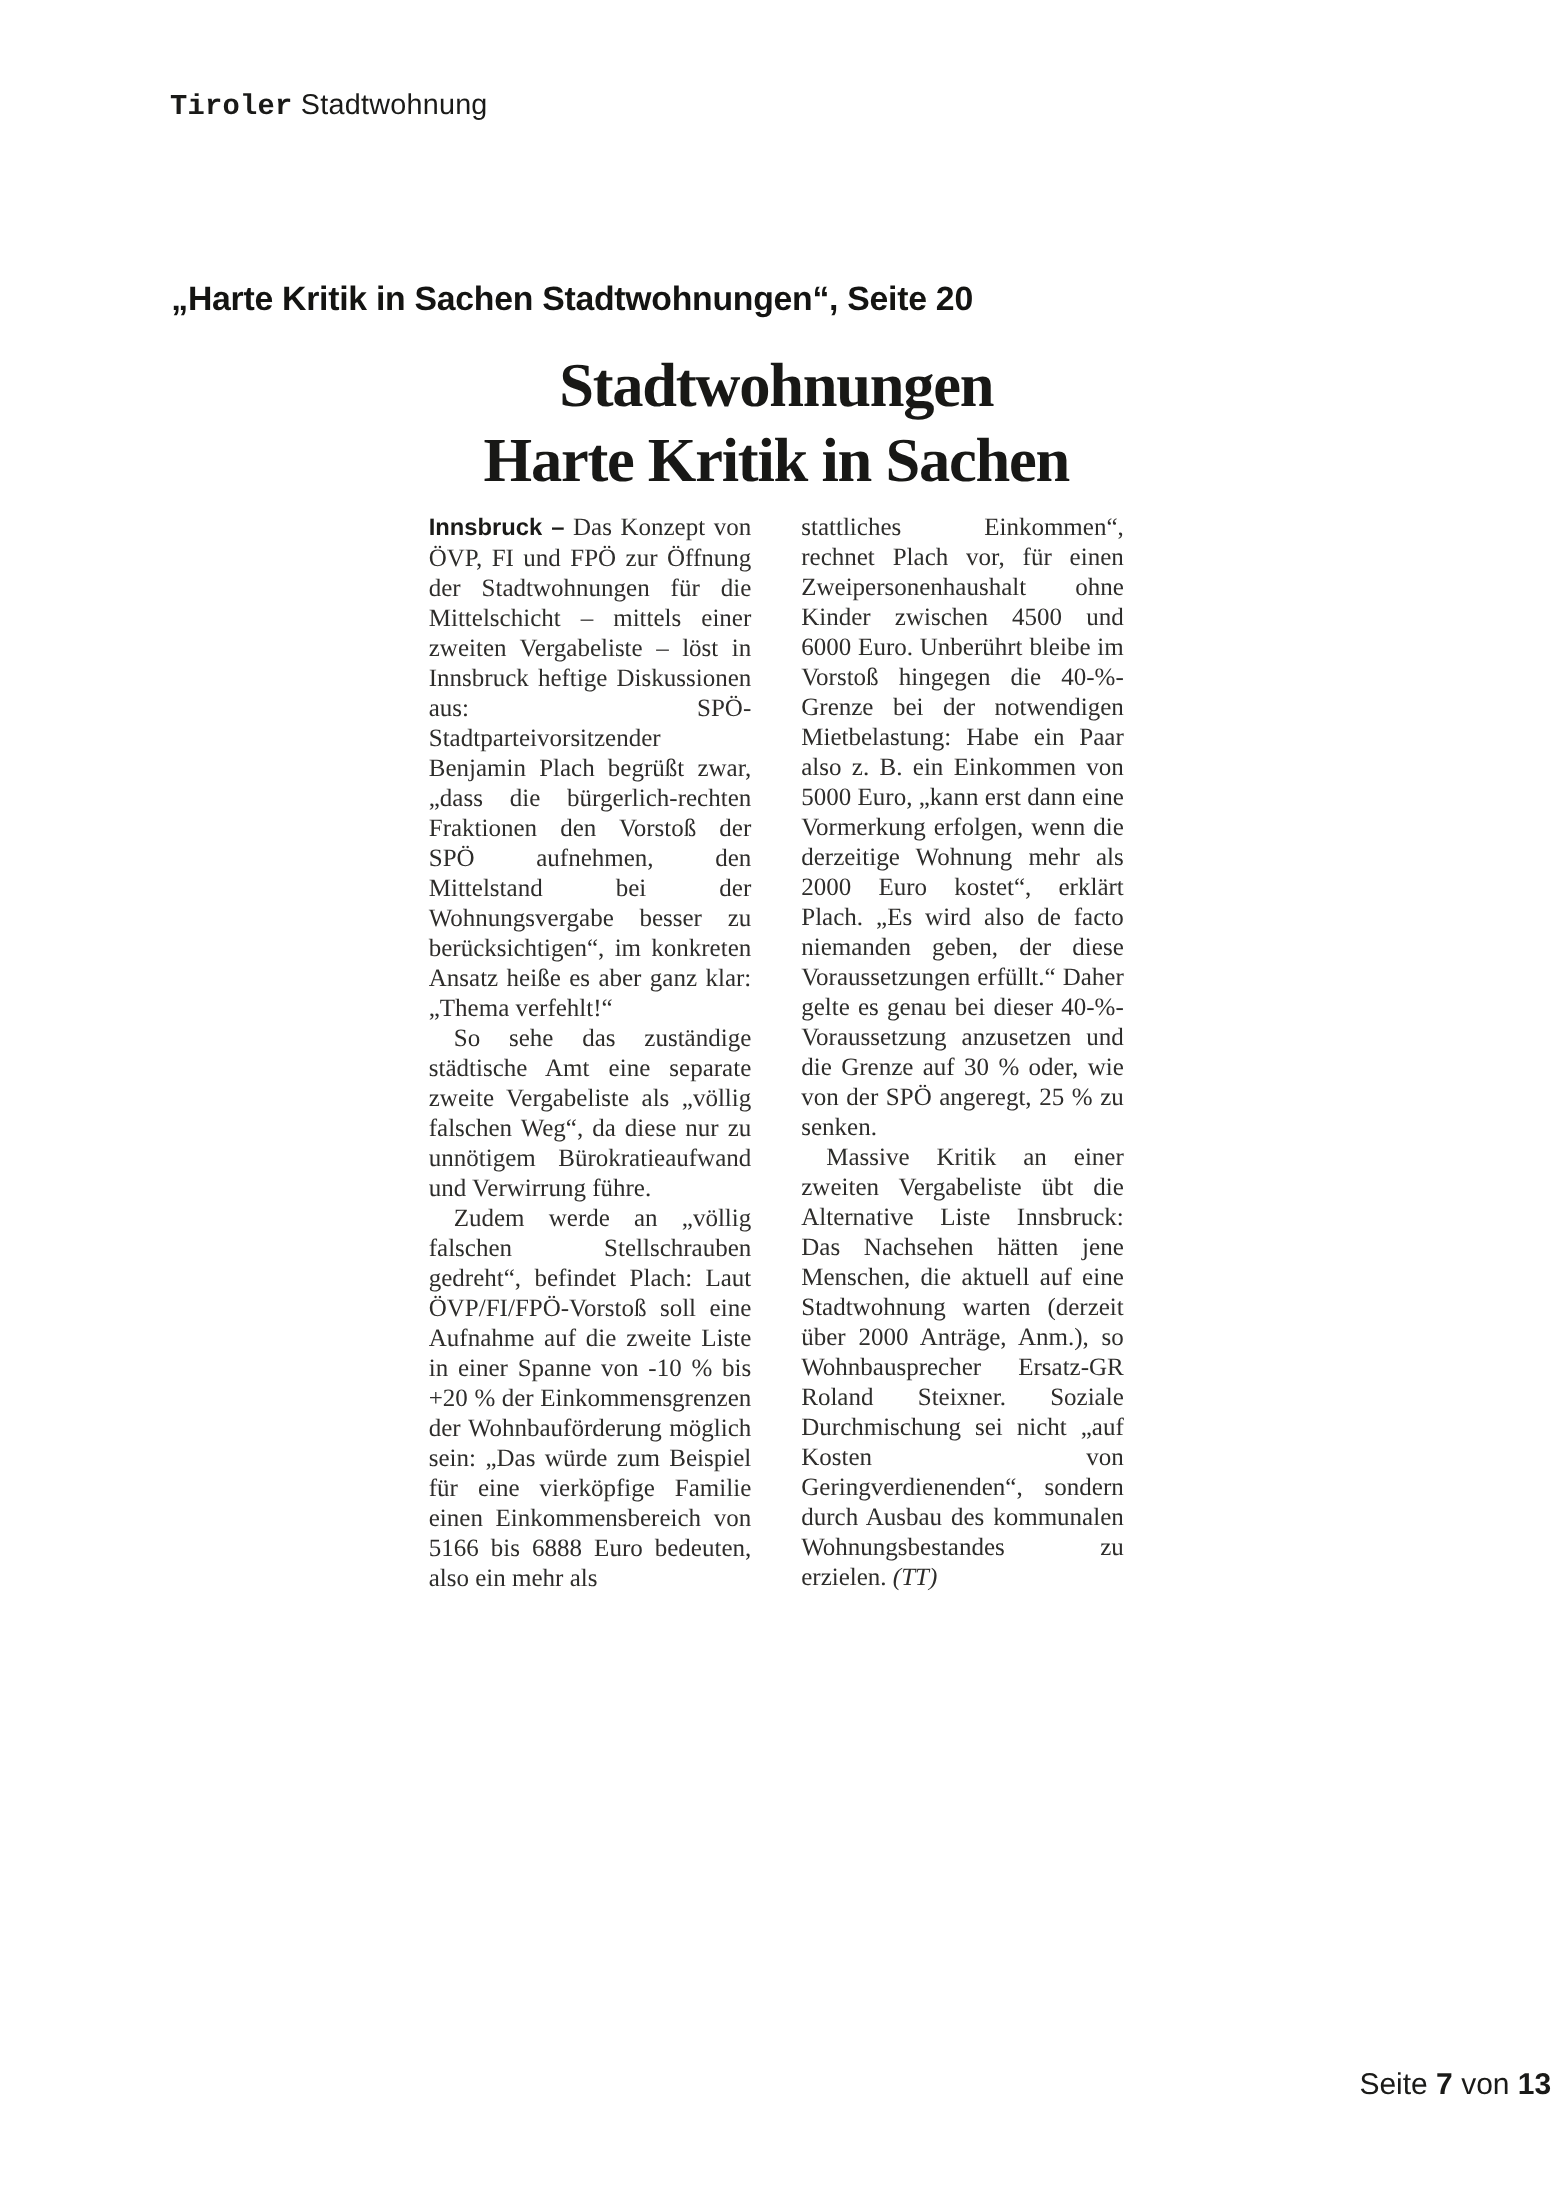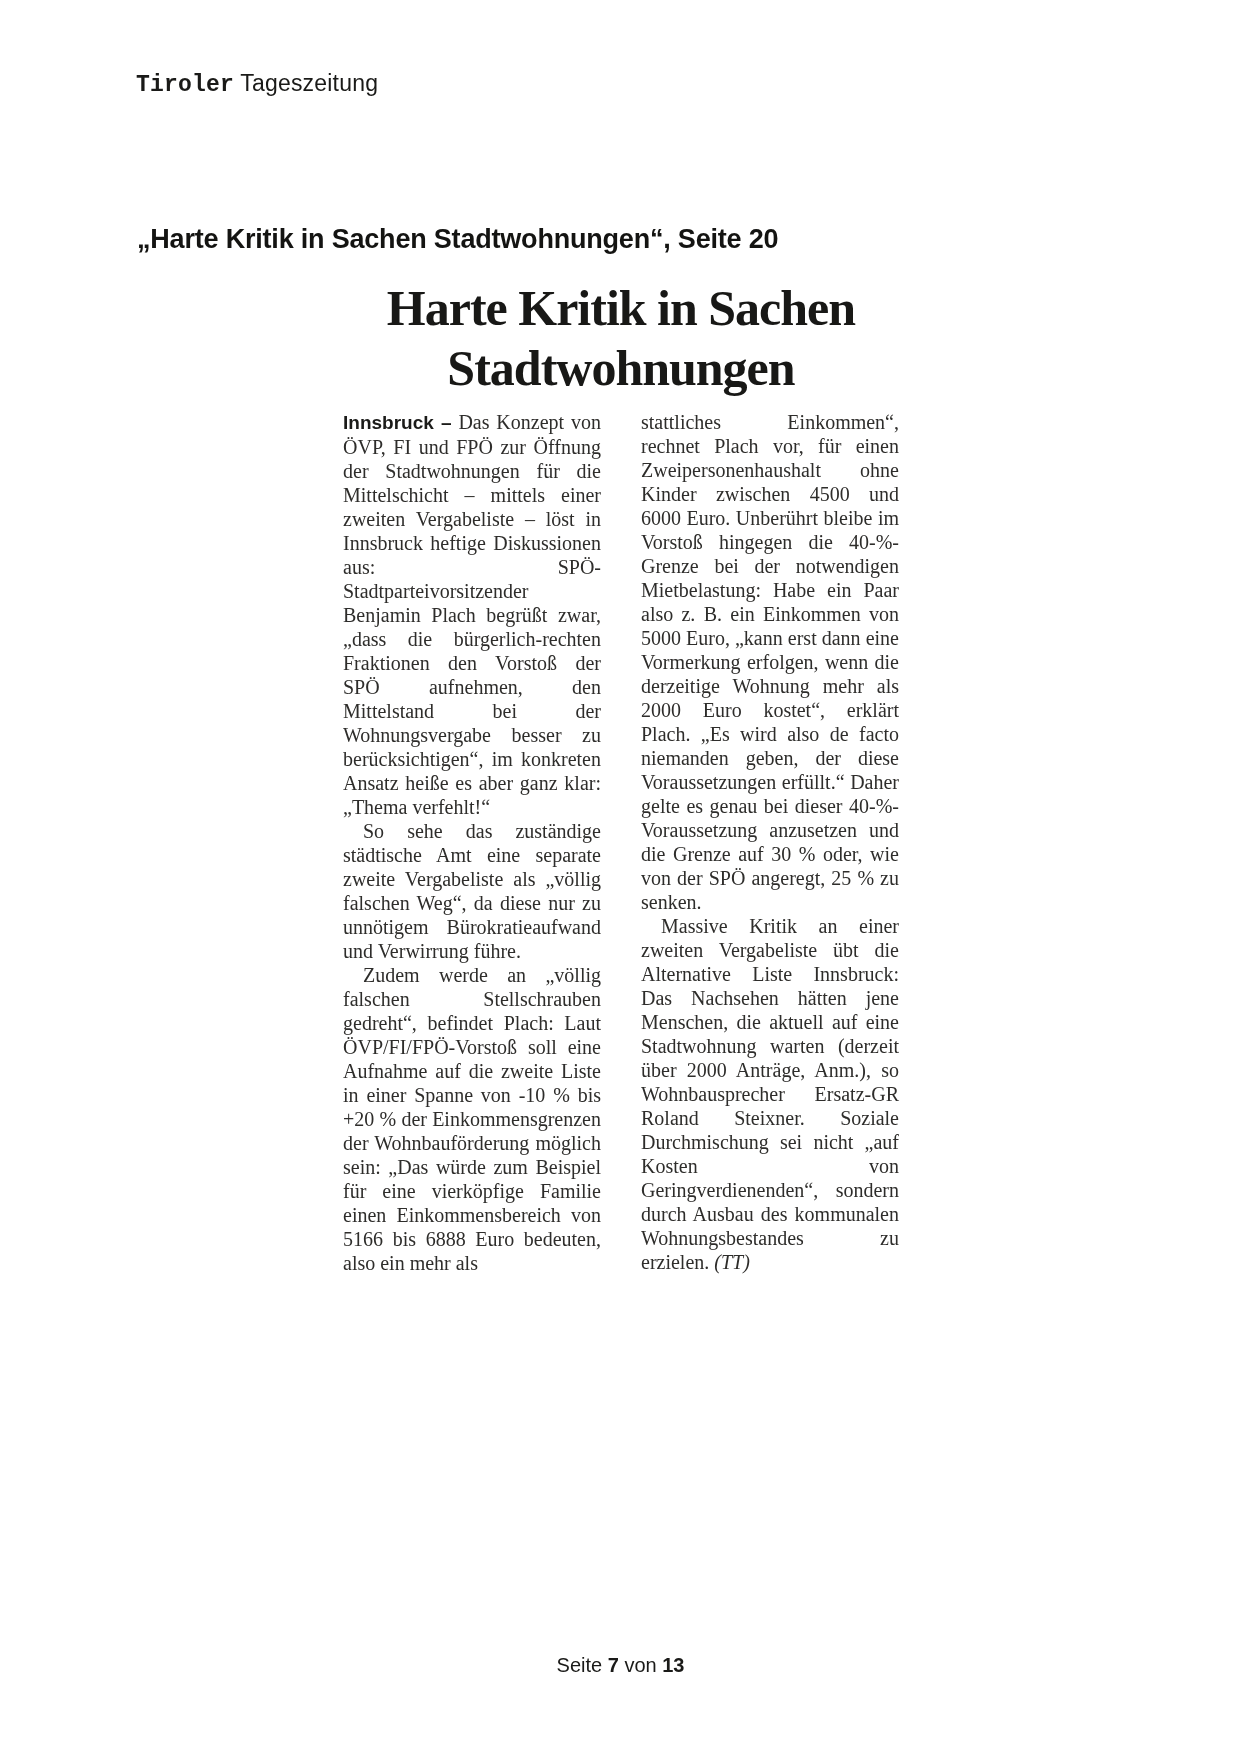--- a/index.html
+++ b/index.html
@@ -71,42 +71,42 @@
     font-weight: bold;
     font-size: 19px;
     color: #1b1b19;
   }
   .signoff { }
   .footer {
     position: absolute;
     left: 0;
     top: 1654px;
     width: 100%;
-    text-align: center;
-    font-size: 20px;
+    text-align: right;
+    font-size: 24px;
     color: #1a1a18;
   }
   .footer .num { font-weight: bold; }
 </style>
 </head>
 <body>
 
 <div class="page">
 
   <div class="masthead">
     <span class="brand-bold">Tiroler</span>
-    <span class="brand-regular">Tageszeitung</span>
+    <span class="brand-regular">Stadtwohnung</span>
   </div>
 
   <div class="kicker">„Harte Kritik in Sachen Stadtwohnungen“, Seite 20</div>
 
   <div class="clipping">
     <h1 class="headline">
+      <span class="hl-line">Stadtwohnungen</span>
       <span class="hl-line">Harte Kritik in Sachen</span>
-      <span class="hl-line">Stadtwohnungen</span>
     </h1>
 
     <div class="article-body">
       <div class="col" lang="de">
         <p class="para">
           <span class="dateline">Innsbruck –</span>
           <span>Das Konzept von ÖVP, FI und FPÖ zur Öffnung der Stadtwohnungen für die Mittelschicht – mittels einer zweiten Vergabeliste – löst in Innsbruck heftige Diskussionen aus: SPÖ-Stadtparteivorsitzender Benjamin Plach begrüßt zwar, „dass die bürgerlich-rechten Fraktionen den Vorstoß der SPÖ aufnehmen, den Mittelstand bei der Wohnungsvergabe besser zu berücksichtigen“, im konkreten Ansatz heiße es aber ganz klar: „Thema verfehlt!“</span>
         </p>
         <p class="para indent">So sehe das zuständige städtische Amt eine separate zweite Vergabeliste als „völlig falschen Weg“, da diese nur zu unnötigem Bürokratieaufwand und Verwirrung führe.</p>
         <p class="para indent">Zudem werde an „völlig falschen Stellschrauben gedreht“, befindet Plach: Laut ÖVP/FI/FPÖ-Vorstoß soll eine Aufnahme auf die zweite Liste in einer Spanne von -10 % bis +20 % der Einkommensgrenzen der Wohnbauförderung möglich sein: „Das würde zum Beispiel für eine vierköpfige Familie einen Einkommensbereich von 5166 bis 6888 Euro bedeuten, also ein mehr als</p>

